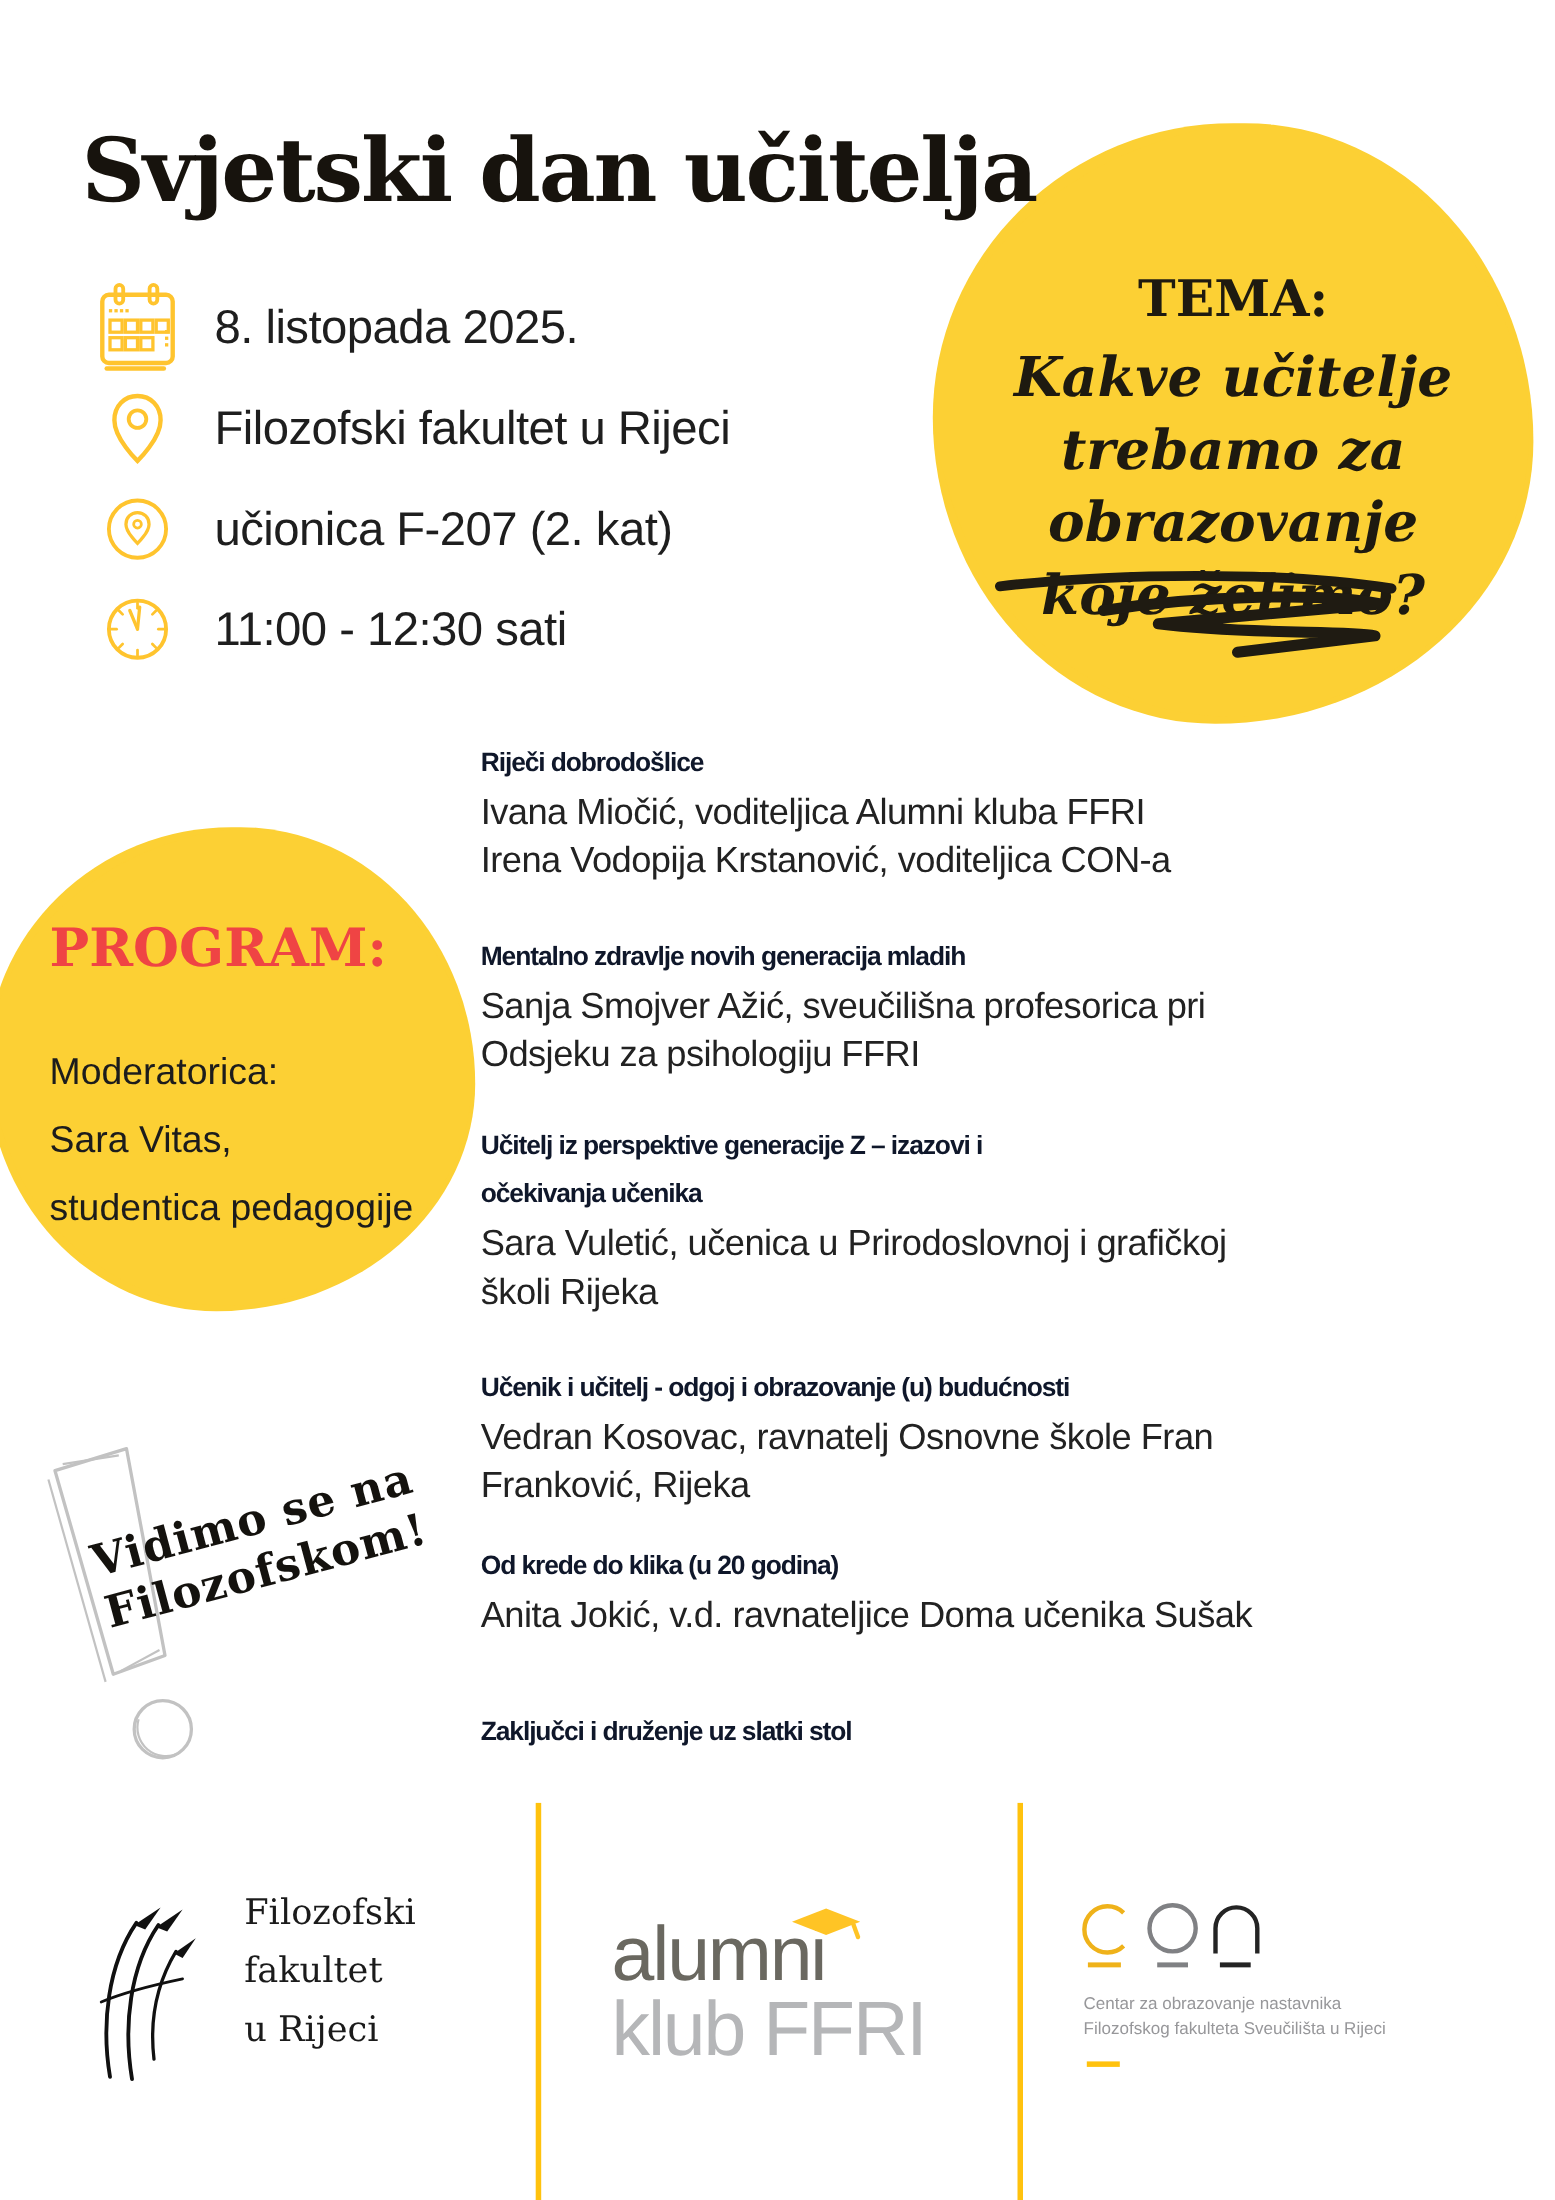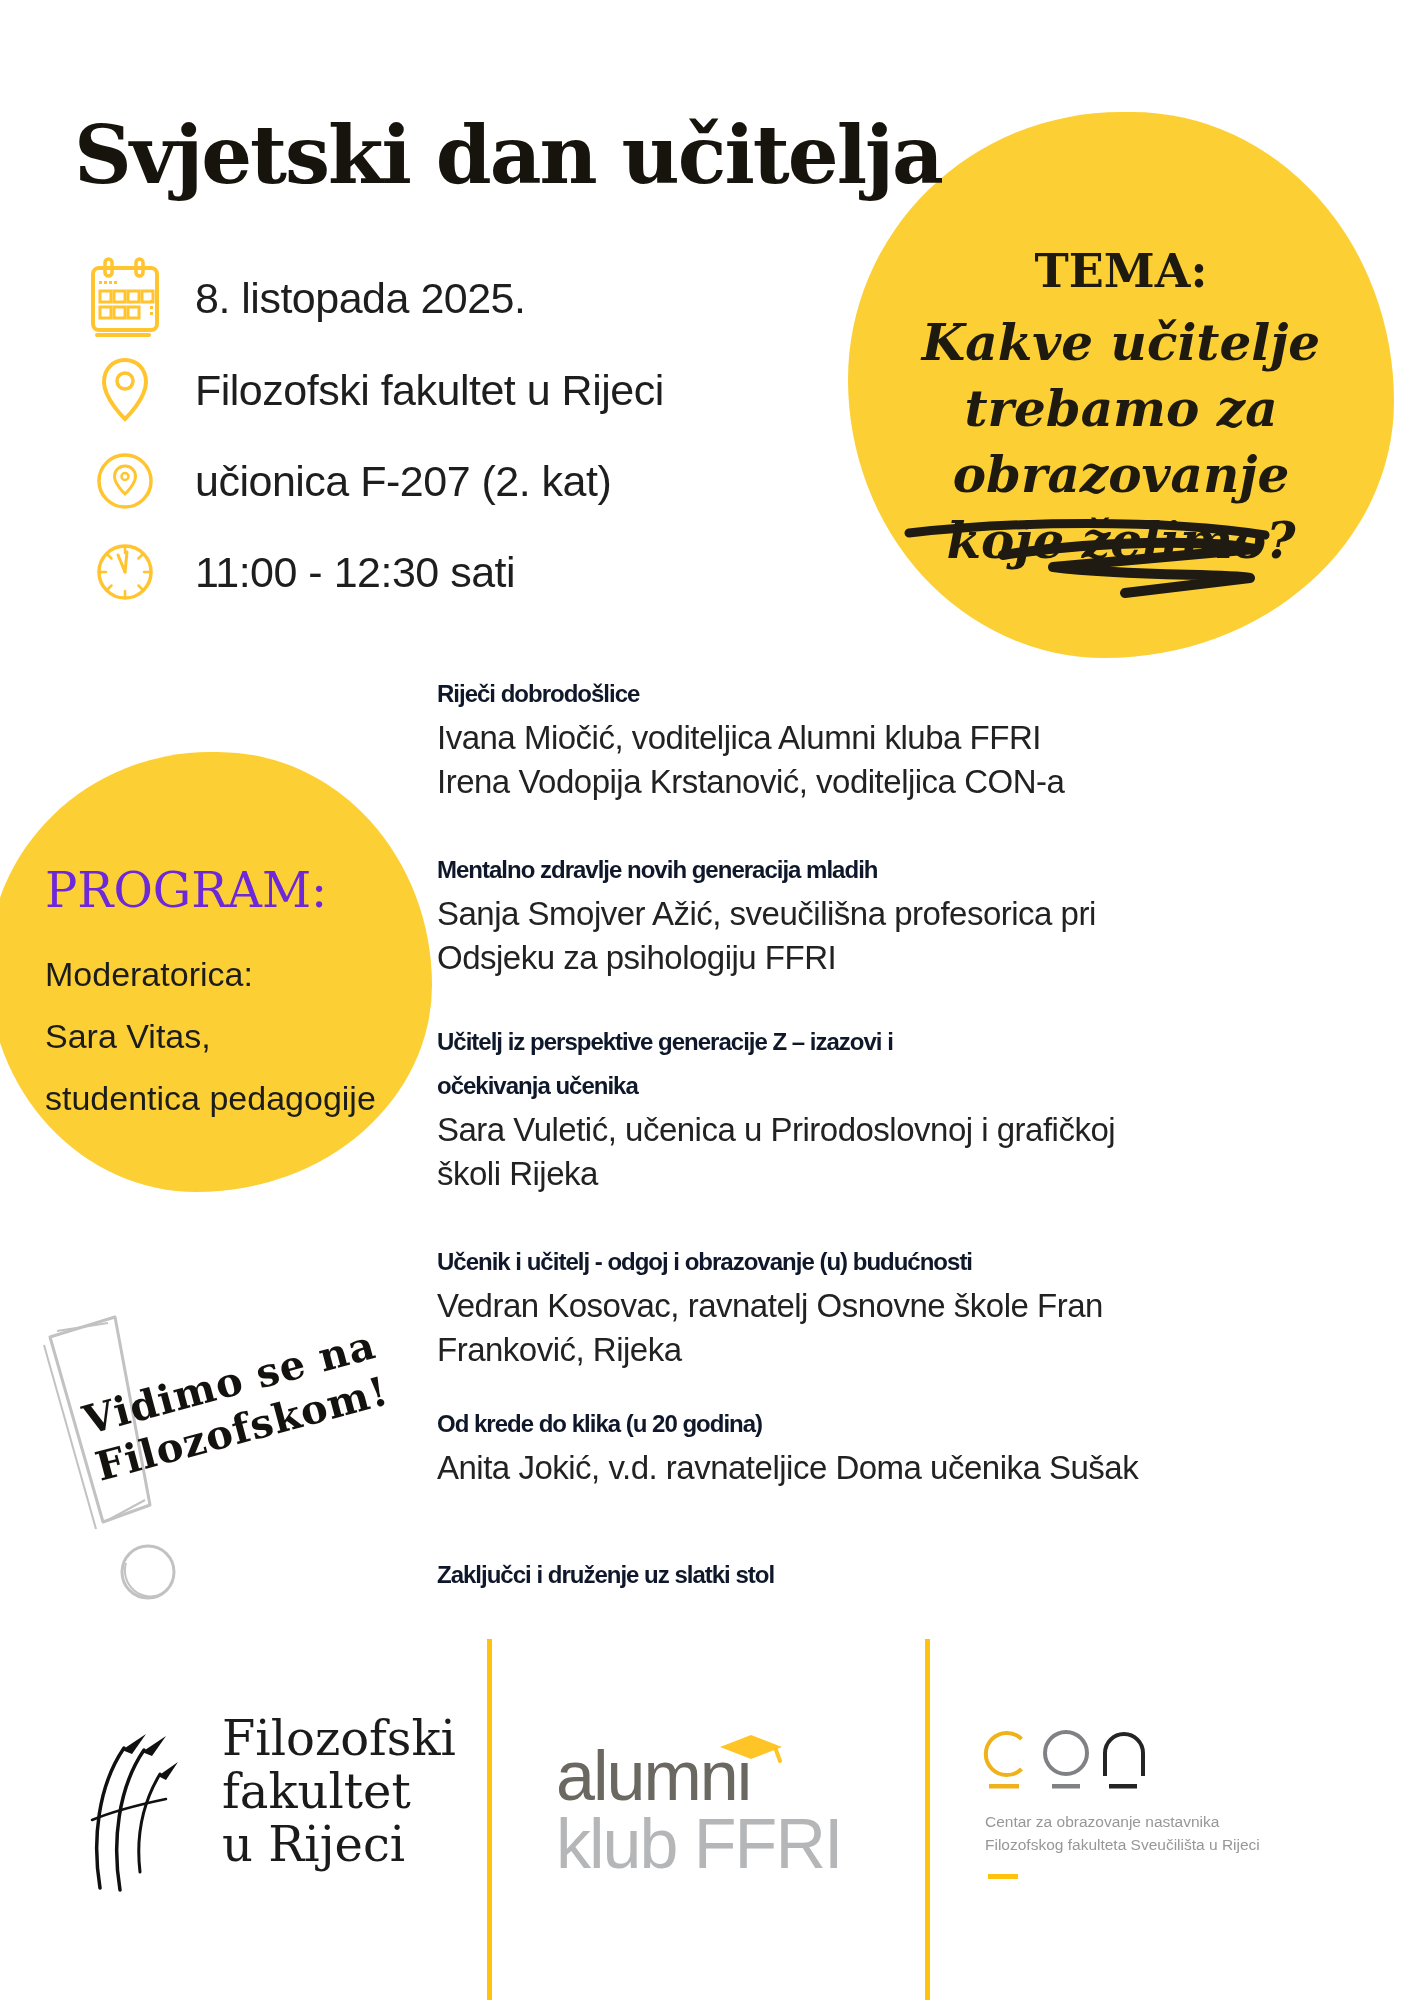--- a/index.html
+++ b/index.html
@@ -24,39 +24,39 @@
 
   .tema-wrap{left:848px;top:112px;width:546px;height:546px;}
   .tema-label{left:0;top:132px;width:100%;text-align:center;font-family:"DejaVu Serif",serif;
               font-weight:700;font-size:46px;color:#1e1a10;position:absolute;z-index:2;}
   .tema-question{left:0;top:198px;width:100%;text-align:center;font-family:"DejaVu Serif",serif;
                  font-weight:700;font-style:italic;font-size:50px;line-height:66px;color:#1e1a10;
                  position:absolute;z-index:2;}
   .tema-scribble{left:55px;top:405px;position:absolute;z-index:2;}
 
   .program-wrap{left:-12px;top:752px;width:444px;height:440px;}
-  .program-label{left:45px;top:862px;font-family:"DejaVu Serif",serif;font-weight:400;
-                 font-size:48px;color:#6d28d9;z-index:2;}
+  .program-label{left:45px;top:834px;font-family:"DejaVu Serif",serif;font-weight:700;
+                 font-size:48px;color:#ef4444;z-index:2;}
   .program-moderator{left:45px;top:943px;font-size:34px;line-height:62px;color:#1c1c1c;z-index:2;}
 
   
   .agenda-item{left:437px;width:760px;}
   .agenda-title{font-weight:700;font-size:24px;line-height:44px;letter-spacing:-1px;color:#0f172a;}
   .agenda-speakers{font-size:33px;line-height:44px;letter-spacing:-0.5px;color:#222222;}
 
   
   .callout-sketch{left:30px;top:1295px;}
   .callout-text{left:78px;top:1398px;transform:rotate(-15deg);transform-origin:left top;
                 font-family:"DejaVu Serif",serif;font-weight:700;font-size:40px;line-height:48px;
                 letter-spacing:1px;color:#14120e;}
 
   
   .vline{width:5px;background:#FFC20E;top:1639px;height:361px;}
   .ffri-glyph{left:88px;top:1722px;}
-  .ffri-name{left:222px;top:1712px;font-family:"DejaVu Serif",serif;font-size:48px;
+  .ffri-name{left:222px;top:1712px;font-family:"DejaVu Serif",serif;font-size:32px;
              line-height:53px;color:#1b1b1b;}
   .alumni-line1{left:556px;top:1736px;font-size:70px;letter-spacing:-2px;color:#6A6860;}
   .alumni-line2{left:556px;top:1804px;font-size:70px;letter-spacing:-2px;color:#B5B6B8;}
   .alumni-cap{left:718px;top:1733px;}
   .con-letters{left:983px;top:1726px;}
   .con-caption{left:985px;top:1810px;font-size:15.5px;line-height:23px;color:#97979A;}
   .con-dash{left:988px;top:1874px;width:30px;height:5px;background:#FFC20E;}
 </style>
 </head>
 <body>

